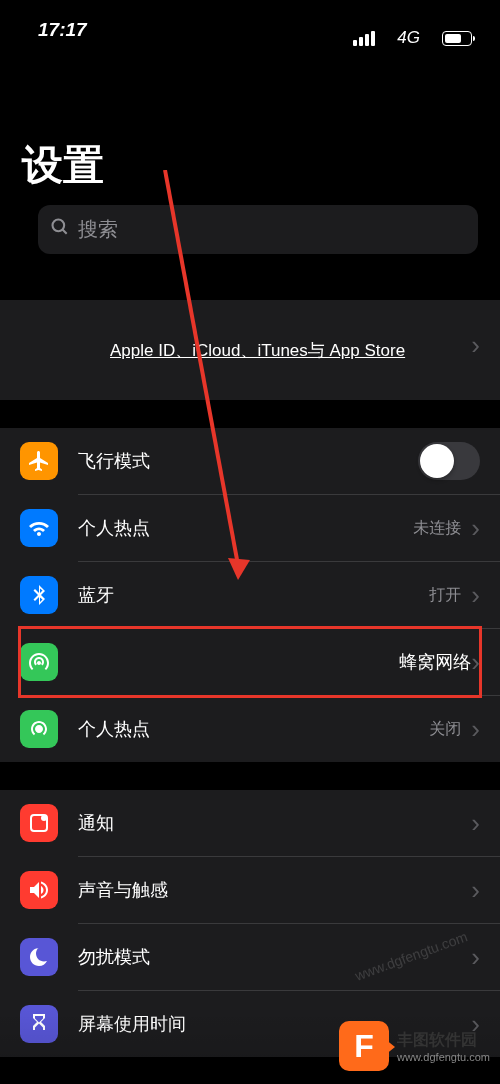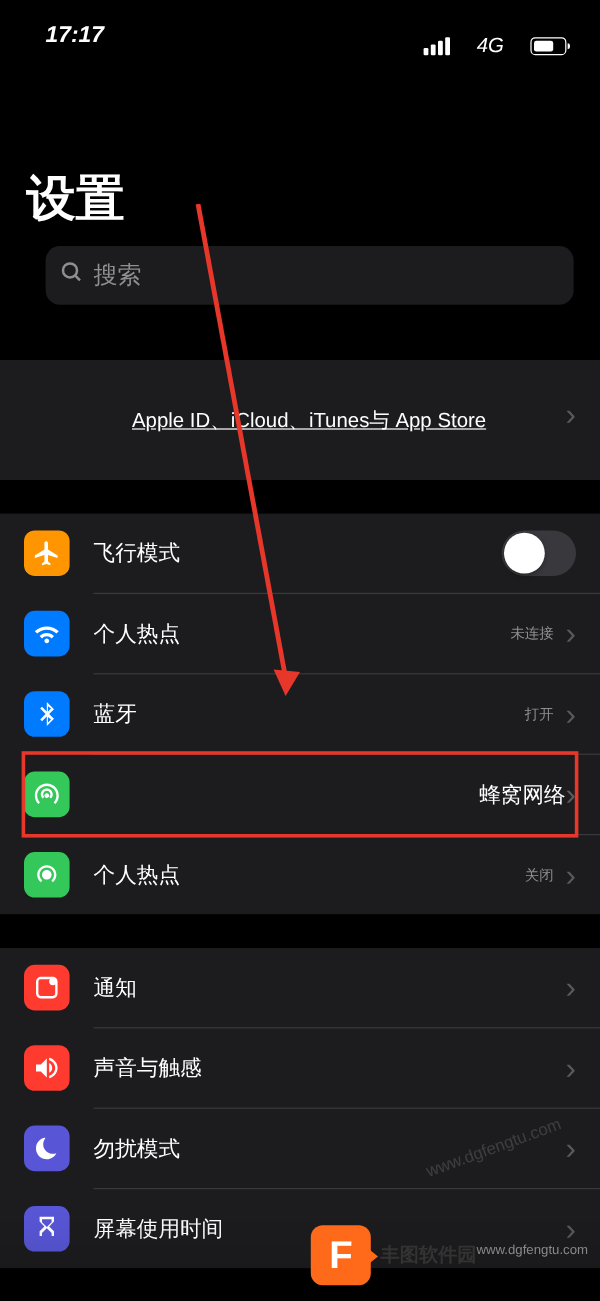--- a/index.html
+++ b/index.html
@@ -154,21 +154,21 @@
     .icon-notification{background:#ff3b30}
     .icon-sound{background:#ff3b30}
     .icon-dnd{background:#5856d6}
     .icon-screentime{background:#5856d6}
     .row-label {
       font-size: 18px;
       flex: 1;
     }
     .row-value {
       color: #8e8e93;
-      font-size: 12px;
+      font-size: 16px;
       margin-right: 10px;
     }
     .chevron {
       color: #5a5a5e;
       font-size: 26px;
       font-weight: 300;
     }
     .toggle {
       width: 62px;
       height: 38px;
@@ -238,21 +238,21 @@
       position:absolute;
       right:-6px;
       top:18px;
       width:0;height:0;
       border-top:8px solid transparent;
       border-bottom:8px solid transparent;
       border-left:10px solid #ff6a1a;
     }
     .wm-text {
       display: flex;
-      flex-direction: row;
+      flex-direction: column;
     }
     .wm-title {
       font-size: 16px;
       font-weight: 600;
       color: #333;
     }
     .wm-url {
       font-size: 11px;
       color: #888;
     }

